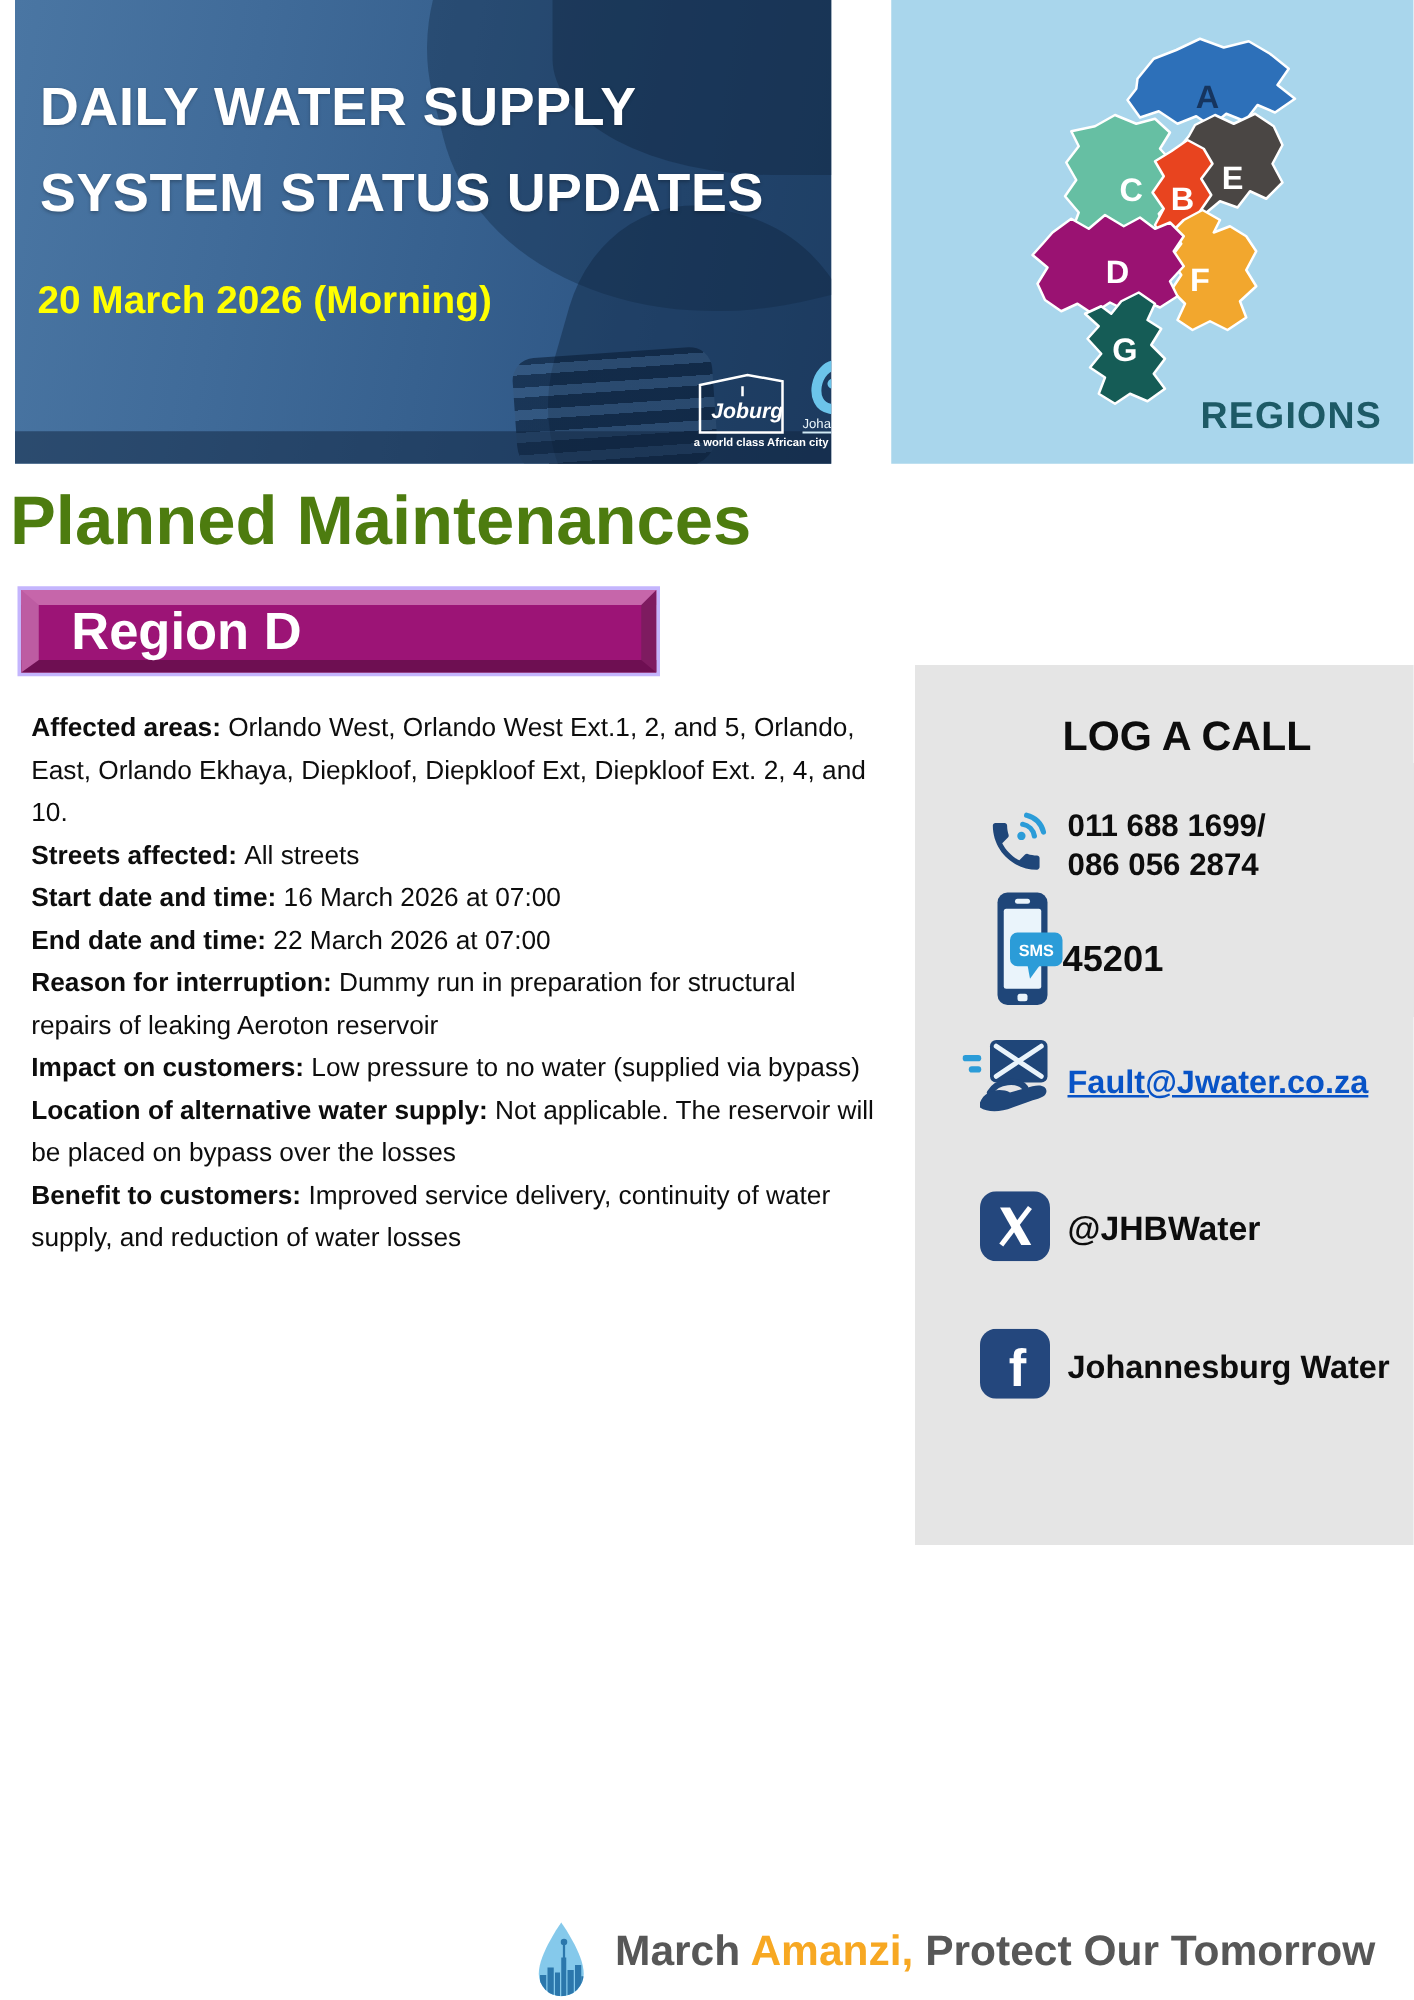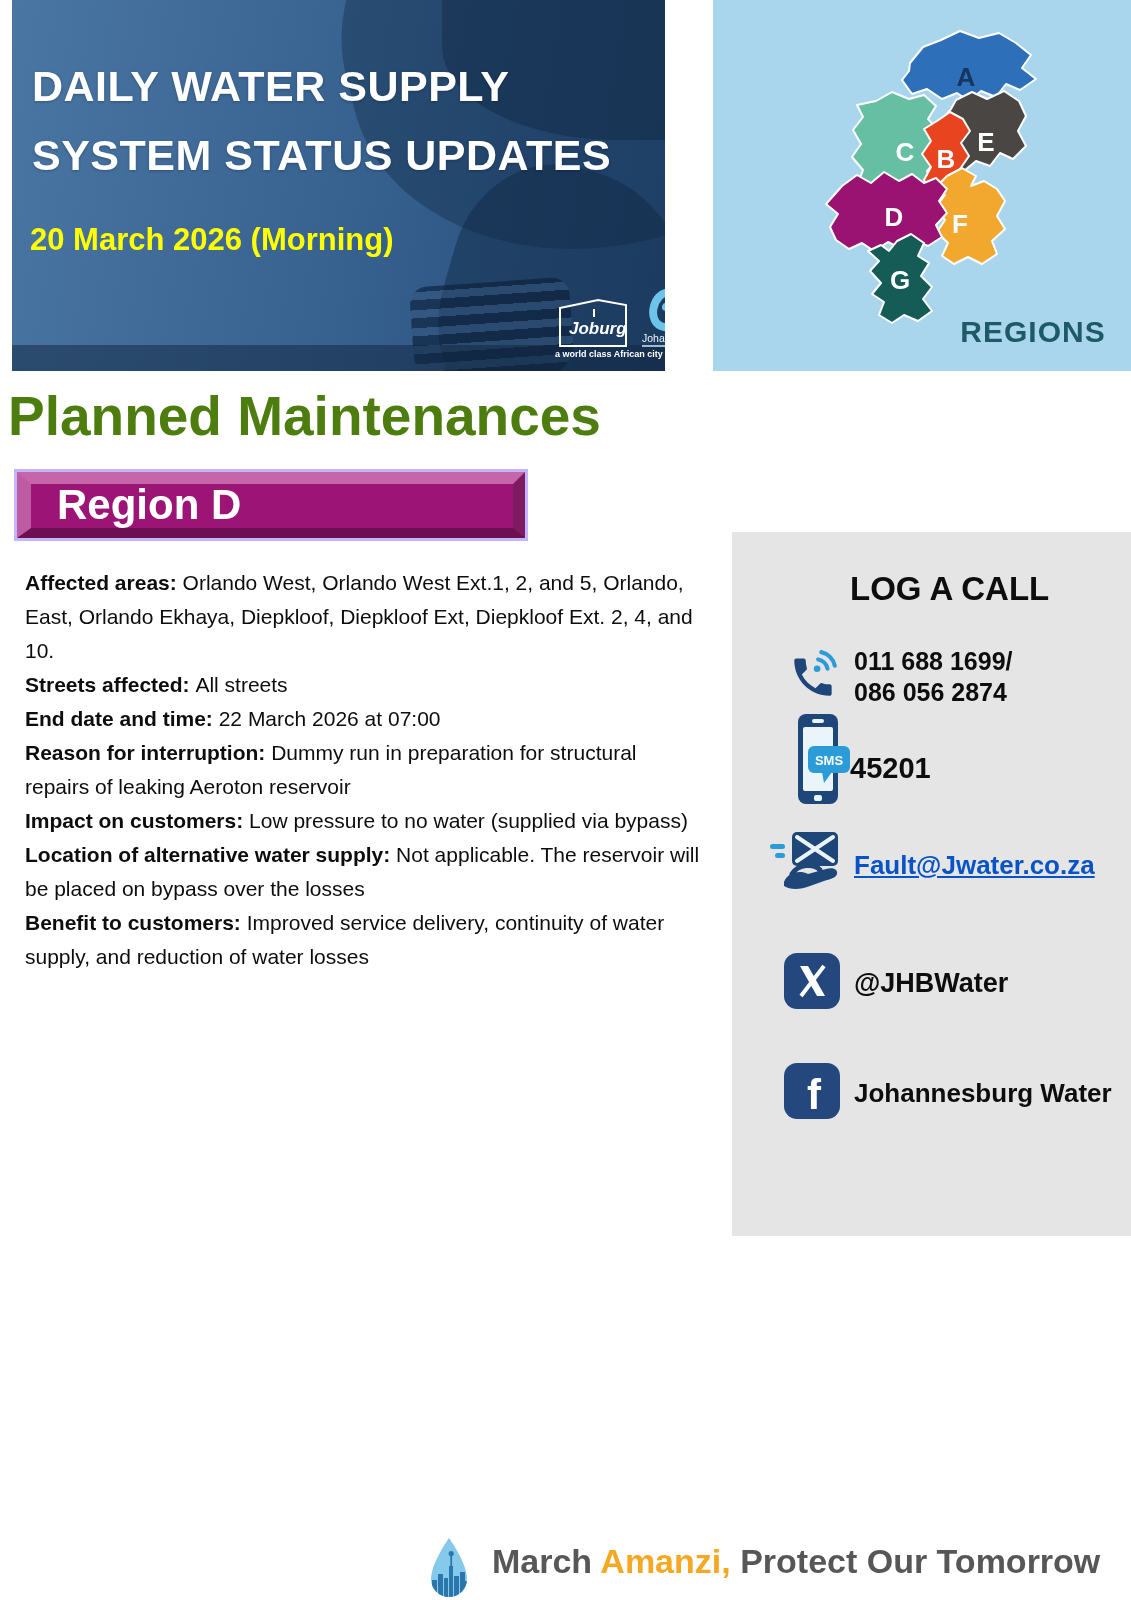--- a/index.html
+++ b/index.html
@@ -138,20 +138,21 @@
 
   <div class="banner-outer">
     <div class="banner-bevel">
       <div class="banner-text">Region D</div>
     </div>
   </div>
 
   <div class="details" id="details">
       <div class="detail"><span class="dl">Affected areas: </span><span>Orlando West, Orlando West Ext.1, 2, and 5, Orlando, East, Orlando Ekhaya, Diepkloof, Diepkloof Ext, Diepkloof Ext. 2, 4, and 10.</span></div>
       <div class="detail"><span class="dl">Streets affected: </span><span>All streets</span></div>
+      <div class="detail"><span class="dl">Start date and time: </span><span>16 March 2026 at 07:00</span></div>
       <div class="detail"><span class="dl">End date and time: </span><span>22 March 2026 at 07:00</span></div>
       <div class="detail"><span class="dl">Reason for interruption: </span><span>Dummy run in preparation for structural repairs of leaking Aeroton reservoir</span></div>
       <div class="detail"><span class="dl">Impact on customers: </span><span>Low pressure to no water (supplied via bypass)</span></div>
       <div class="detail"><span class="dl">Location of alternative water supply: </span><span>Not applicable. The reservoir will be placed on bypass over the losses</span></div>
       <div class="detail"><span class="dl">Benefit to customers: </span><span>Improved service delivery, continuity of water supply, and reduction of water losses</span></div>
     </div>
 
   <div class="log-panel">
     <div class="log-title">LOG A CALL</div>
 

